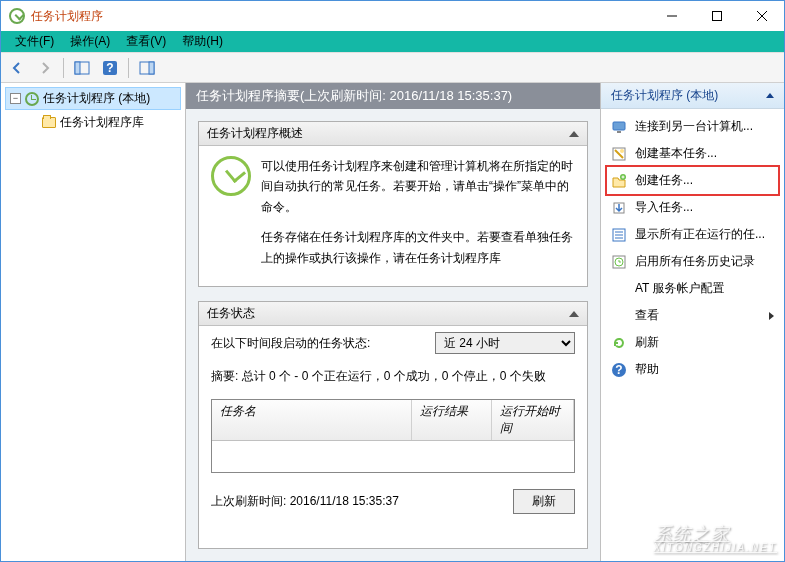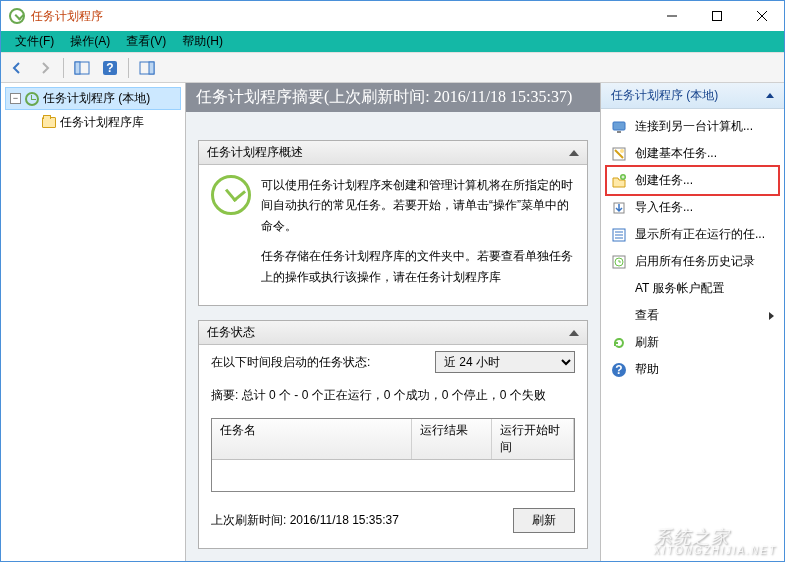--- a/index.html
+++ b/index.html
@@ -33,41 +33,41 @@
 .tree-node.child { margin-left: 18px; margin-top: 2px; }
 .tree-expand { width: 11px; height: 11px; border: 1px solid #888; display: flex; align-items: center; justify-content: center; font-size: 9px; line-height: 1; color: #444; background: #fff; }
 .tree-icon { width: 16px; height: 16px; display: flex; align-items: center; justify-content: center; }
 .tree-icon.clock { border: 2px solid #6aa84f; border-radius: 50%; width: 14px; height: 14px; position: relative; }
 .tree-icon.clock::after { content: ""; position: absolute; width: 4px; height: 4px; border-left: 1.5px solid #6aa84f; border-bottom: 1.5px solid #6aa84f; top: 1px; left: 4px; }
 .tree-icon.folder { width: 14px; height: 11px; background: #ffe9a8; border: 1px solid #d4a017; border-radius: 1px; position: relative; }
 .tree-icon.folder::before { content: ""; position: absolute; top: -3px; left: 0; width: 6px; height: 3px; background: #ffe9a8; border: 1px solid #d4a017; border-bottom: none; border-radius: 1px 1px 0 0; }
 
 
 .center { flex: 1; background: #eef2f5; border-right: 1px solid #c0c0c0; display: flex; flex-direction: column; overflow: hidden; }
-.center-header { background: #8a8f99; color: #fff; padding: 4px 10px; font-size: 16px; font-family: Liberation Serif, serif; }
+.center-header { background: #8a8f99; color: #fff; padding: 4px 10px; font-size: 13px; }
 .center-body { flex: 1; padding: 12px; overflow: hidden; display: flex; flex-direction: column; gap: 14px; }
 
 .section { border: 1px solid #b0b0b0; background: #fff; display: flex; flex-direction: column; }
 .section-head { background: linear-gradient(#f4f4f4,#e4e4e4); border-bottom: 1px solid #c0c0c0; padding: 3px 8px; display: flex; align-items: center; justify-content: space-between; }
 .section-head .collapse-tri { width: 0; height: 0; border-left: 5px solid transparent; border-right: 5px solid transparent; border-bottom: 6px solid #555; }
 .section-body { padding: 10px 12px; }
 
 .overview-row { display: flex; gap: 10px; }
 .overview-icon { width: 40px; height: 40px; flex-shrink: 0; border: 3px solid #8bc34a; border-radius: 50%; position: relative; }
 .overview-icon::after { content: ""; position: absolute; width: 12px; height: 12px; border-left: 3px solid #8bc34a; border-bottom: 3px solid #8bc34a; top: 6px; left: 14px; transform: rotate(-40deg); }
 .overview-text { line-height: 1.7; color: #000; }
 
 .status-row { display: flex; align-items: center; gap: 10px; padding: 6px 12px; }
 .status-select { margin-left: auto; width: 140px; height: 22px; border: 1px solid #7a7a7a; background: #efefef; padding: 0 4px; }
 
 .summary-line { padding: 8px 12px; color: #000; }
 
 .task-table { margin: 6px 12px 10px; border: 1px solid #888; height: 74px; overflow: hidden; }
 .task-table .th-row { display: flex; background: linear-gradient(#fdfdfd,#ececec); border-bottom: 1px solid #c0c0c0; }
-.task-table .th { padding: 3px 8px; border-right: 1px solid #d0d0d0; }
+.task-table .th { padding: 3px 8px; border-right: 1px solid #d0d0d0; font-style: italic; }
 .task-table .th.c1 { flex: 0 0 200px; }
 .task-table .th.c2 { flex: 0 0 80px; }
 .task-table .th.c3 { flex: 1; }
 
 .footer-row { display: flex; align-items: center; padding: 6px 12px 2px; gap: 8px; }
 .footer-row .refresh-btn { margin-left: auto; padding: 3px 18px; border: 1px solid #7a7a7a; background: #efefef; cursor: pointer; }
 
 
 .actions { width: 183px; background: #fff; display: flex; flex-direction: column; }
 .actions-title { background: #eef2f5; padding: 4px 10px; border-bottom: 1px solid #d0d0d0; font-weight: 400; }
@@ -75,21 +75,21 @@
 .actions-group-head .up-tri { width: 0; height: 0; border-left: 4px solid transparent; border-right: 4px solid transparent; border-bottom: 5px solid #15428b; }
 .actions-list { padding: 4px 6px; display: flex; flex-direction: column; }
 .action-item { display: flex; align-items: center; gap: 8px; padding: 5px 4px; cursor: pointer; position: relative; }
 .action-item.highlighted::after { content: ""; position: absolute; inset: -2px -2px; border: 2.5px solid #e53935; pointer-events: none; }
 .ai-icon { width: 16px; height: 16px; display: flex; align-items: center; justify-content: center; }
 .ai-icon svg { width: 16px; height: 16px; }
 .action-item .lbl { white-space: nowrap; overflow: hidden; text-overflow: ellipsis; }
 .action-item .chev { margin-left: auto; width: 0; height: 0; border-top: 4px solid transparent; border-bottom: 4px solid transparent; border-left: 5px solid #333; }
 
 
-.watermark { position: absolute; right: 8px; bottom: 6px; color: rgba(255,255,255,.8); font-style: italic; display: flex; align-items: flex-end; gap: 6px; pointer-events: none; }
+.watermark { position: absolute; right: 8px; bottom: 6px; color: rgba(255,255,255,.8); font-style: italic; display: flex; align-items: flex-start; gap: 6px; pointer-events: none; text-decoration: underline; }
 .watermark .wm-txt { font-size: 18px; letter-spacing: 1px; text-shadow: 1px 1px 2px rgba(0,0,0,.4); }
 .watermark .wm-sub { font-size: 10px; display:block; margin-top:-4px; letter-spacing:2px; text-shadow: 1px 1px 2px rgba(0,0,0,.4);}
 .watermark svg { width: 34px; height: 34px; opacity: .85; }
 </style>
 </head>
 <body>
 
 <div class="titlebar">
   <span class="app-icon"></span>
   <span class="title">任务计划程序</span>
@@ -165,21 +165,21 @@
       <span style="width:11px"></span>
       <span class="tree-icon folder"></span>
       <span>任务计划程序库</span>
     </div>
   </div>
 
   <div class="center">
     <div class="center-header">任务计划程序摘要(上次刷新时间: 2016/11/18 15:35:37)</div>
     <div class="center-body">
 
-      <div class="section" style="flex:0 0 auto;margin-top:16px;">
+      <div class="section" style="flex:0 0 auto;">
         <div class="section-head">
           <span>任务计划程序概述</span>
           <span class="collapse-tri"></span>
         </div>
         <div class="section-body" style="height:140px;overflow:hidden;">
           <div class="overview-row">
             <div class="overview-icon"></div>
             <div class="overview-text">
               <div>可以使用任务计划程序来创建和管理计算机将在所指定的时间自动执行的常见任务。若要开始，请单击“操作”菜单中的命令。</div>
               <div style="height:10px"></div>

